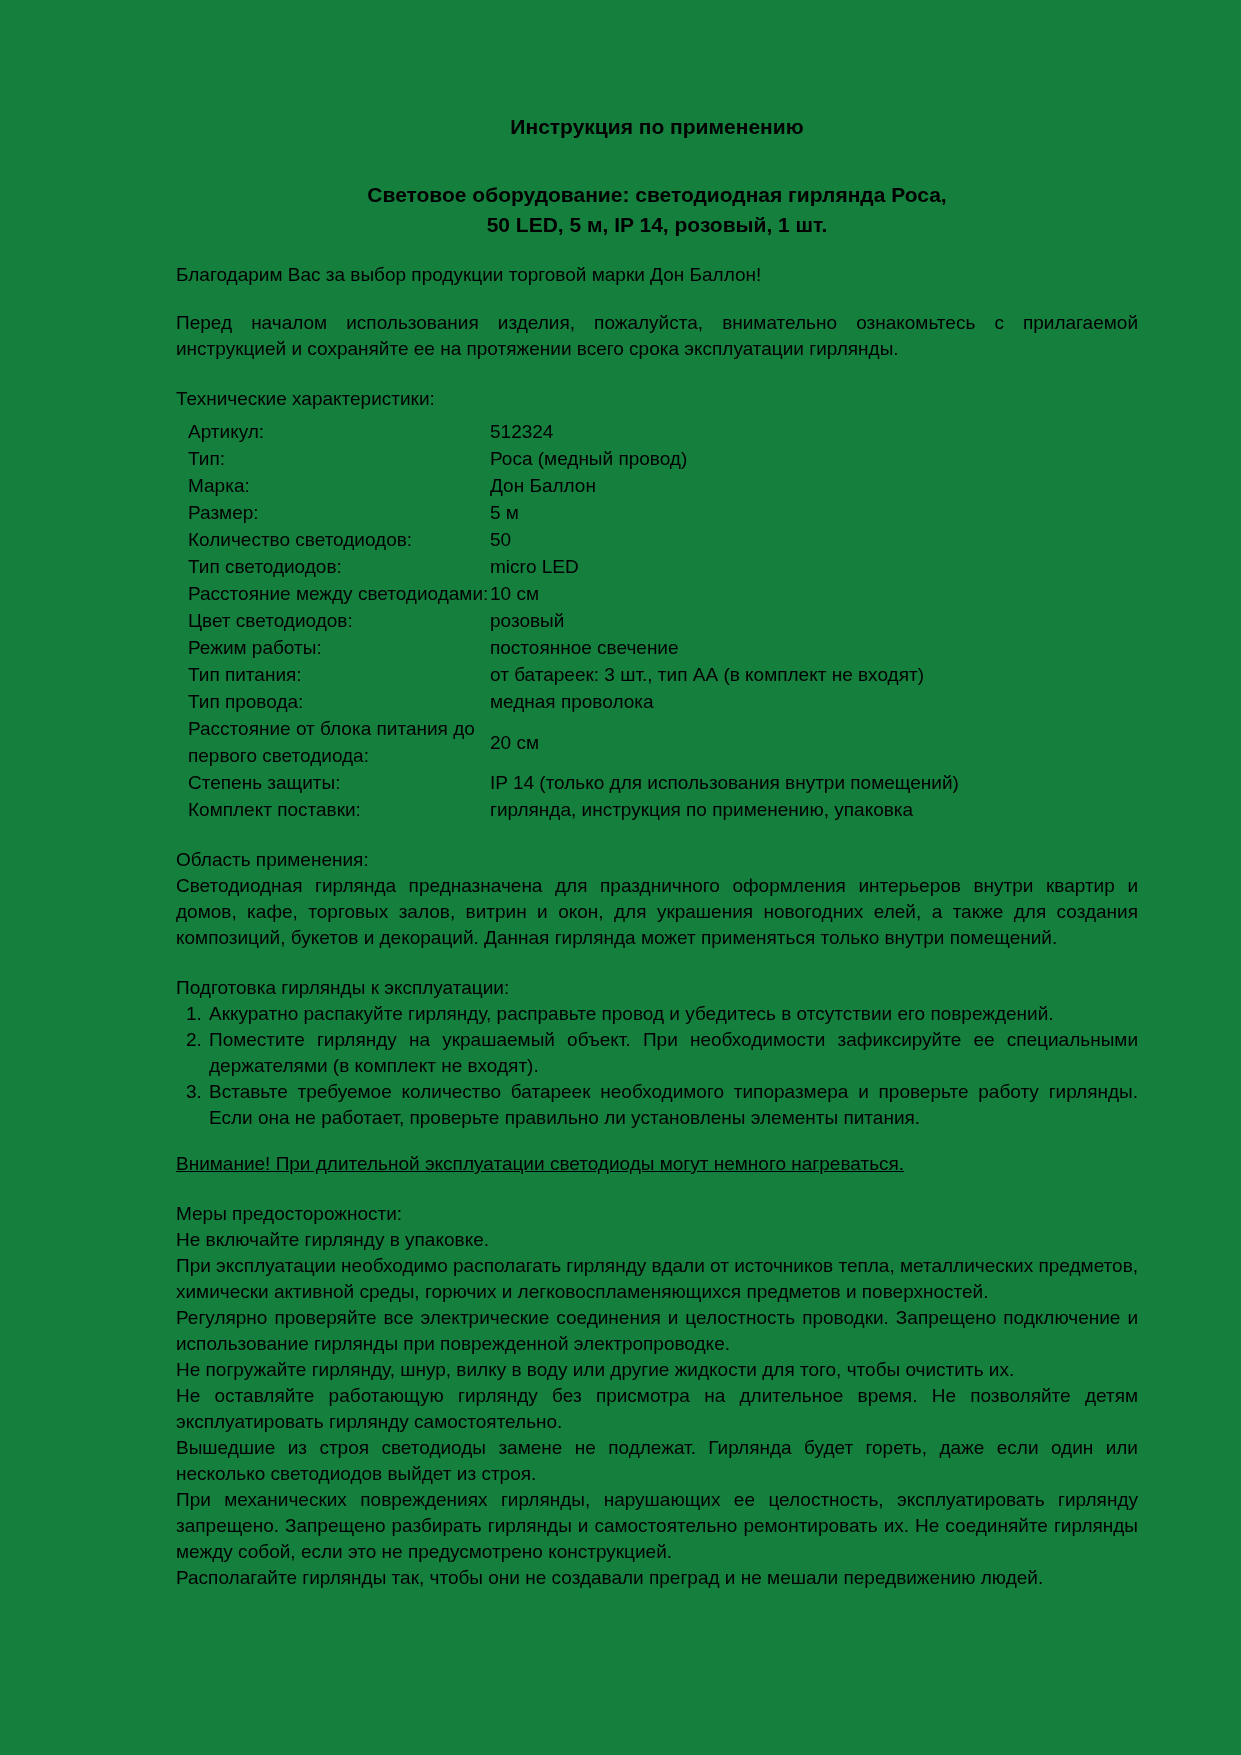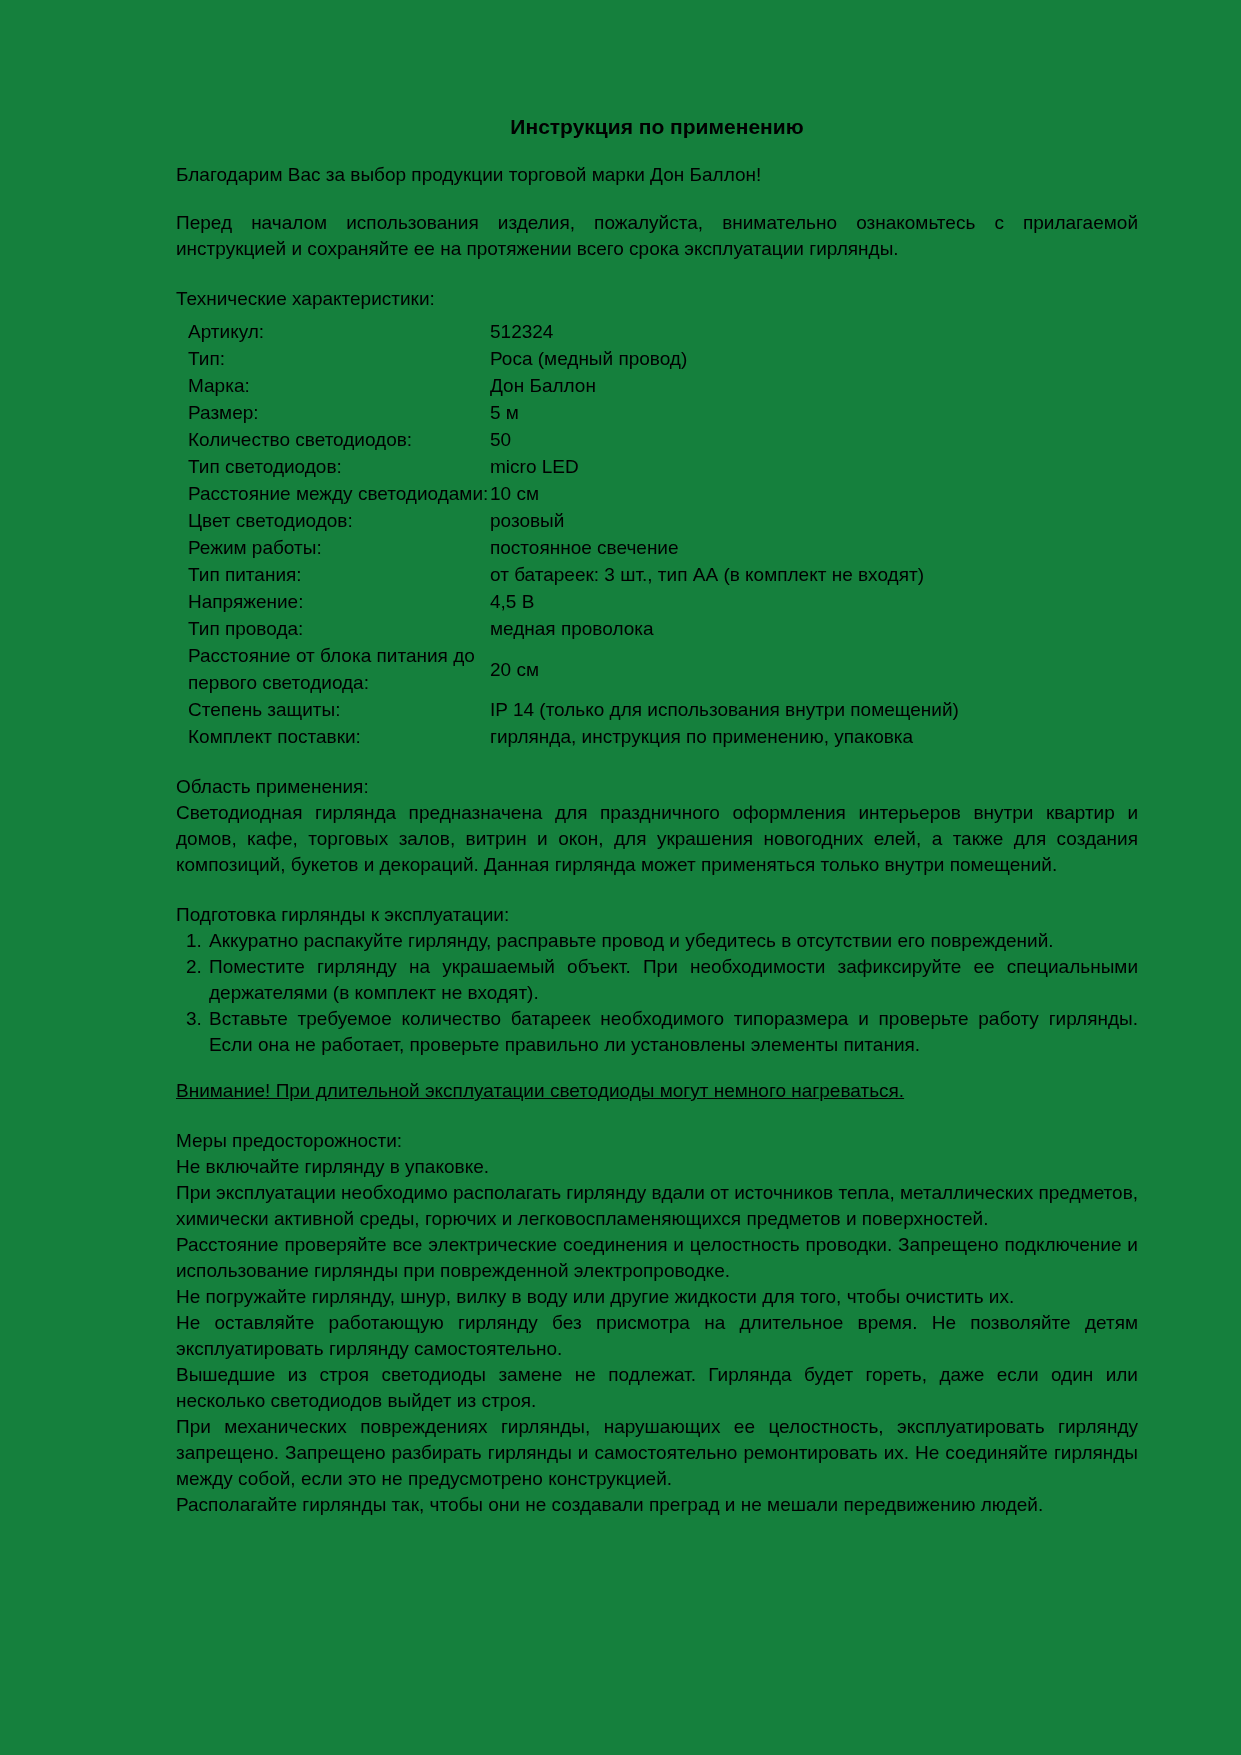--- a/index.html
+++ b/index.html
@@ -64,20 +64,22 @@
   }
   .precautions p { margin: 0; }
 </style>
 </head>
 <body>
 
 <div class="page">
 
   <h1 class="doc-title">Инструкция по применению</h1>
 
+  <h2 class="doc-subtitle">Световое оборудование: светодиодная гирлянда Роса,
+50 LED, 5 м, IP 14, розовый, 1 шт.</h2>
 
   <p class="para">Благодарим Вас за выбор продукции торговой марки Дон Баллон!</p>
 
   <p class="para justify">Перед началом использования изделия, пожалуйста, внимательно ознакомьтесь с прилагаемой инструкцией и сохраняйте ее на протяжении всего срока эксплуатации гирлянды.</p>
 
   <h3 class="section-heading">Технические характеристики:</h3>
 
   <table class="specs-table">
     <tbody>
 
@@ -115,24 +117,20 @@
       </tr>
         <tr>
         <td class="spec-label">Режим работы:</td>
         <td class="spec-value">постоянное свечение</td>
       </tr>
         <tr>
         <td class="spec-label">Тип питания:</td>
         <td class="spec-value">от батареек: 3 шт., тип АА (в комплект не входят)</td>
       </tr>
         <tr>
-        <td class="spec-label">Напряжение:</td>
-        <td class="spec-value">4,5 В</td>
-      </tr>
-        <tr>
         <td class="spec-label">Тип провода:</td>
         <td class="spec-value">медная проволока</td>
       </tr>
         <tr>
         <td class="spec-label">Расстояние от блока питания до первого светодиода:</td>
         <td class="spec-value">20 см</td>
       </tr>
         <tr>
         <td class="spec-label">Степень защиты:</td>
         <td class="spec-value">IP 14 (только для использования внутри помещений)</td>
@@ -155,21 +153,21 @@
       <li>Вставьте требуемое количество батареек необходимого типоразмера и проверьте работу гирлянды. Если она не работает, проверьте правильно ли установлены элементы питания.</li>
     </ol>
 
   <p class="para warning-para">Внимание! При длительной эксплуатации светодиоды могут немного нагреваться.</p>
 
   <h3 class="section-heading">Меры предосторожности:</h3>
   <div class="precautions">
 
   <p class="justify">Не включайте гирлянду в упаковке.</p>
       <p class="justify">При эксплуатации необходимо располагать гирлянду вдали от источников тепла, металлических предметов, химически активной среды, горючих и легковоспламеняющихся предметов и поверхностей.</p>
-      <p class="justify">Расстояние проверяйте все электрические соединения и целостность проводки. Запрещено подключение и использование гирлянды при поврежденной электропроводке.</p>
+      <p class="justify">Регулярно проверяйте все электрические соединения и целостность проводки. Запрещено подключение и использование гирлянды при поврежденной электропроводке.</p>
       <p class="justify">Не погружайте гирлянду, шнур, вилку в воду или другие жидкости для того, чтобы очистить их.</p>
       <p class="justify">Не оставляйте работающую гирлянду без присмотра на длительное время. Не позволяйте детям эксплуатировать гирлянду самостоятельно.</p>
       <p class="justify">Вышедшие из строя светодиоды замене не подлежат. Гирлянда будет гореть, даже если один или несколько светодиодов выйдет из строя.</p>
       <p class="justify">При механических повреждениях гирлянды, нарушающих ее целостность, эксплуатировать гирлянду запрещено. Запрещено разбирать гирлянды и самостоятельно ремонтировать их. Не соединяйте гирлянды между собой, если это не предусмотрено конструкцией.</p>
       <p class="justify">Располагайте гирлянды так, чтобы они не создавали преград и не мешали передвижению людей.</p>
     </div>
 
 </div>
 
 </body></html>

